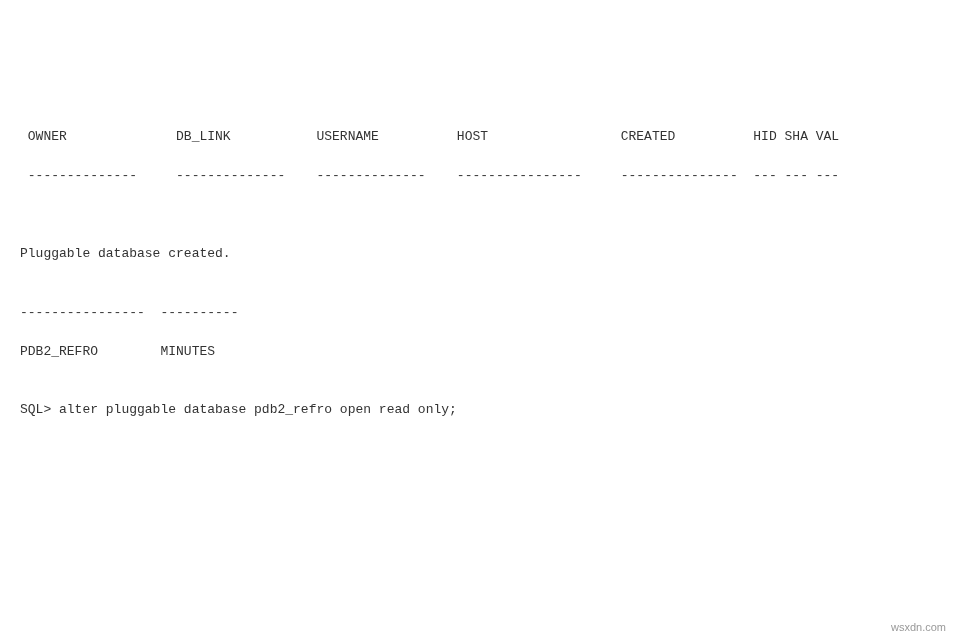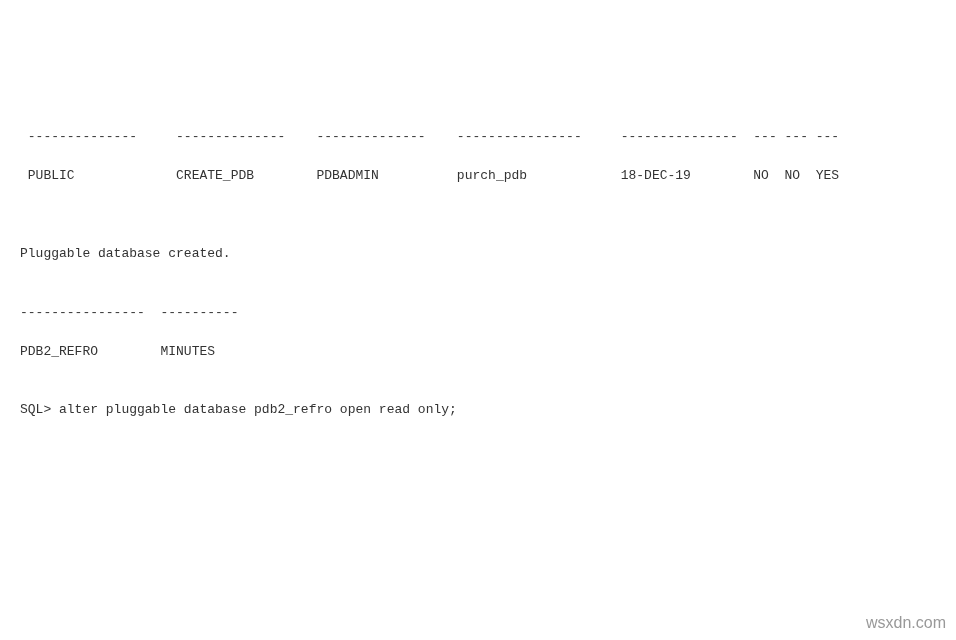--- a/index.html
+++ b/index.html
@@ -10,33 +10,33 @@
       margin: 0;
       padding: 10px 20px;
       line-height: 1.5;
       white-space: pre;
     }
     .watermark {
       position: fixed;
       bottom: 5px;
       right: 10px;
       font-family: Arial, sans-serif;
-      font-size: 16px;
+      font-size: 11px;
       color: #999;
     }
   </style>
 </head>
 <body>
 
 
 
 <div>
 <div></div>
+<div> OWNER              DB_LINK           USERNAME          HOST                 CREATED          HID SHA VAL</div>
 <div> --------------     --------------    --------------    ----------------     ---------------  --- --- ---</div>
-<div> PUBLIC             CREATE_PDB        PDBADMIN          purch_pdb            18-DEC-19        NO  NO  YES</div>
 <div></div>
 <div></div>
 <div>Pluggable database created.</div>
 <div></div>
 <div>----------------  ----------</div>
 <div>PDB2_REFRO        MINUTES</div>
 <div></div>
 <div>SQL&gt; alter pluggable database pdb2_refro open read only;</div>
 <div></div>
 

